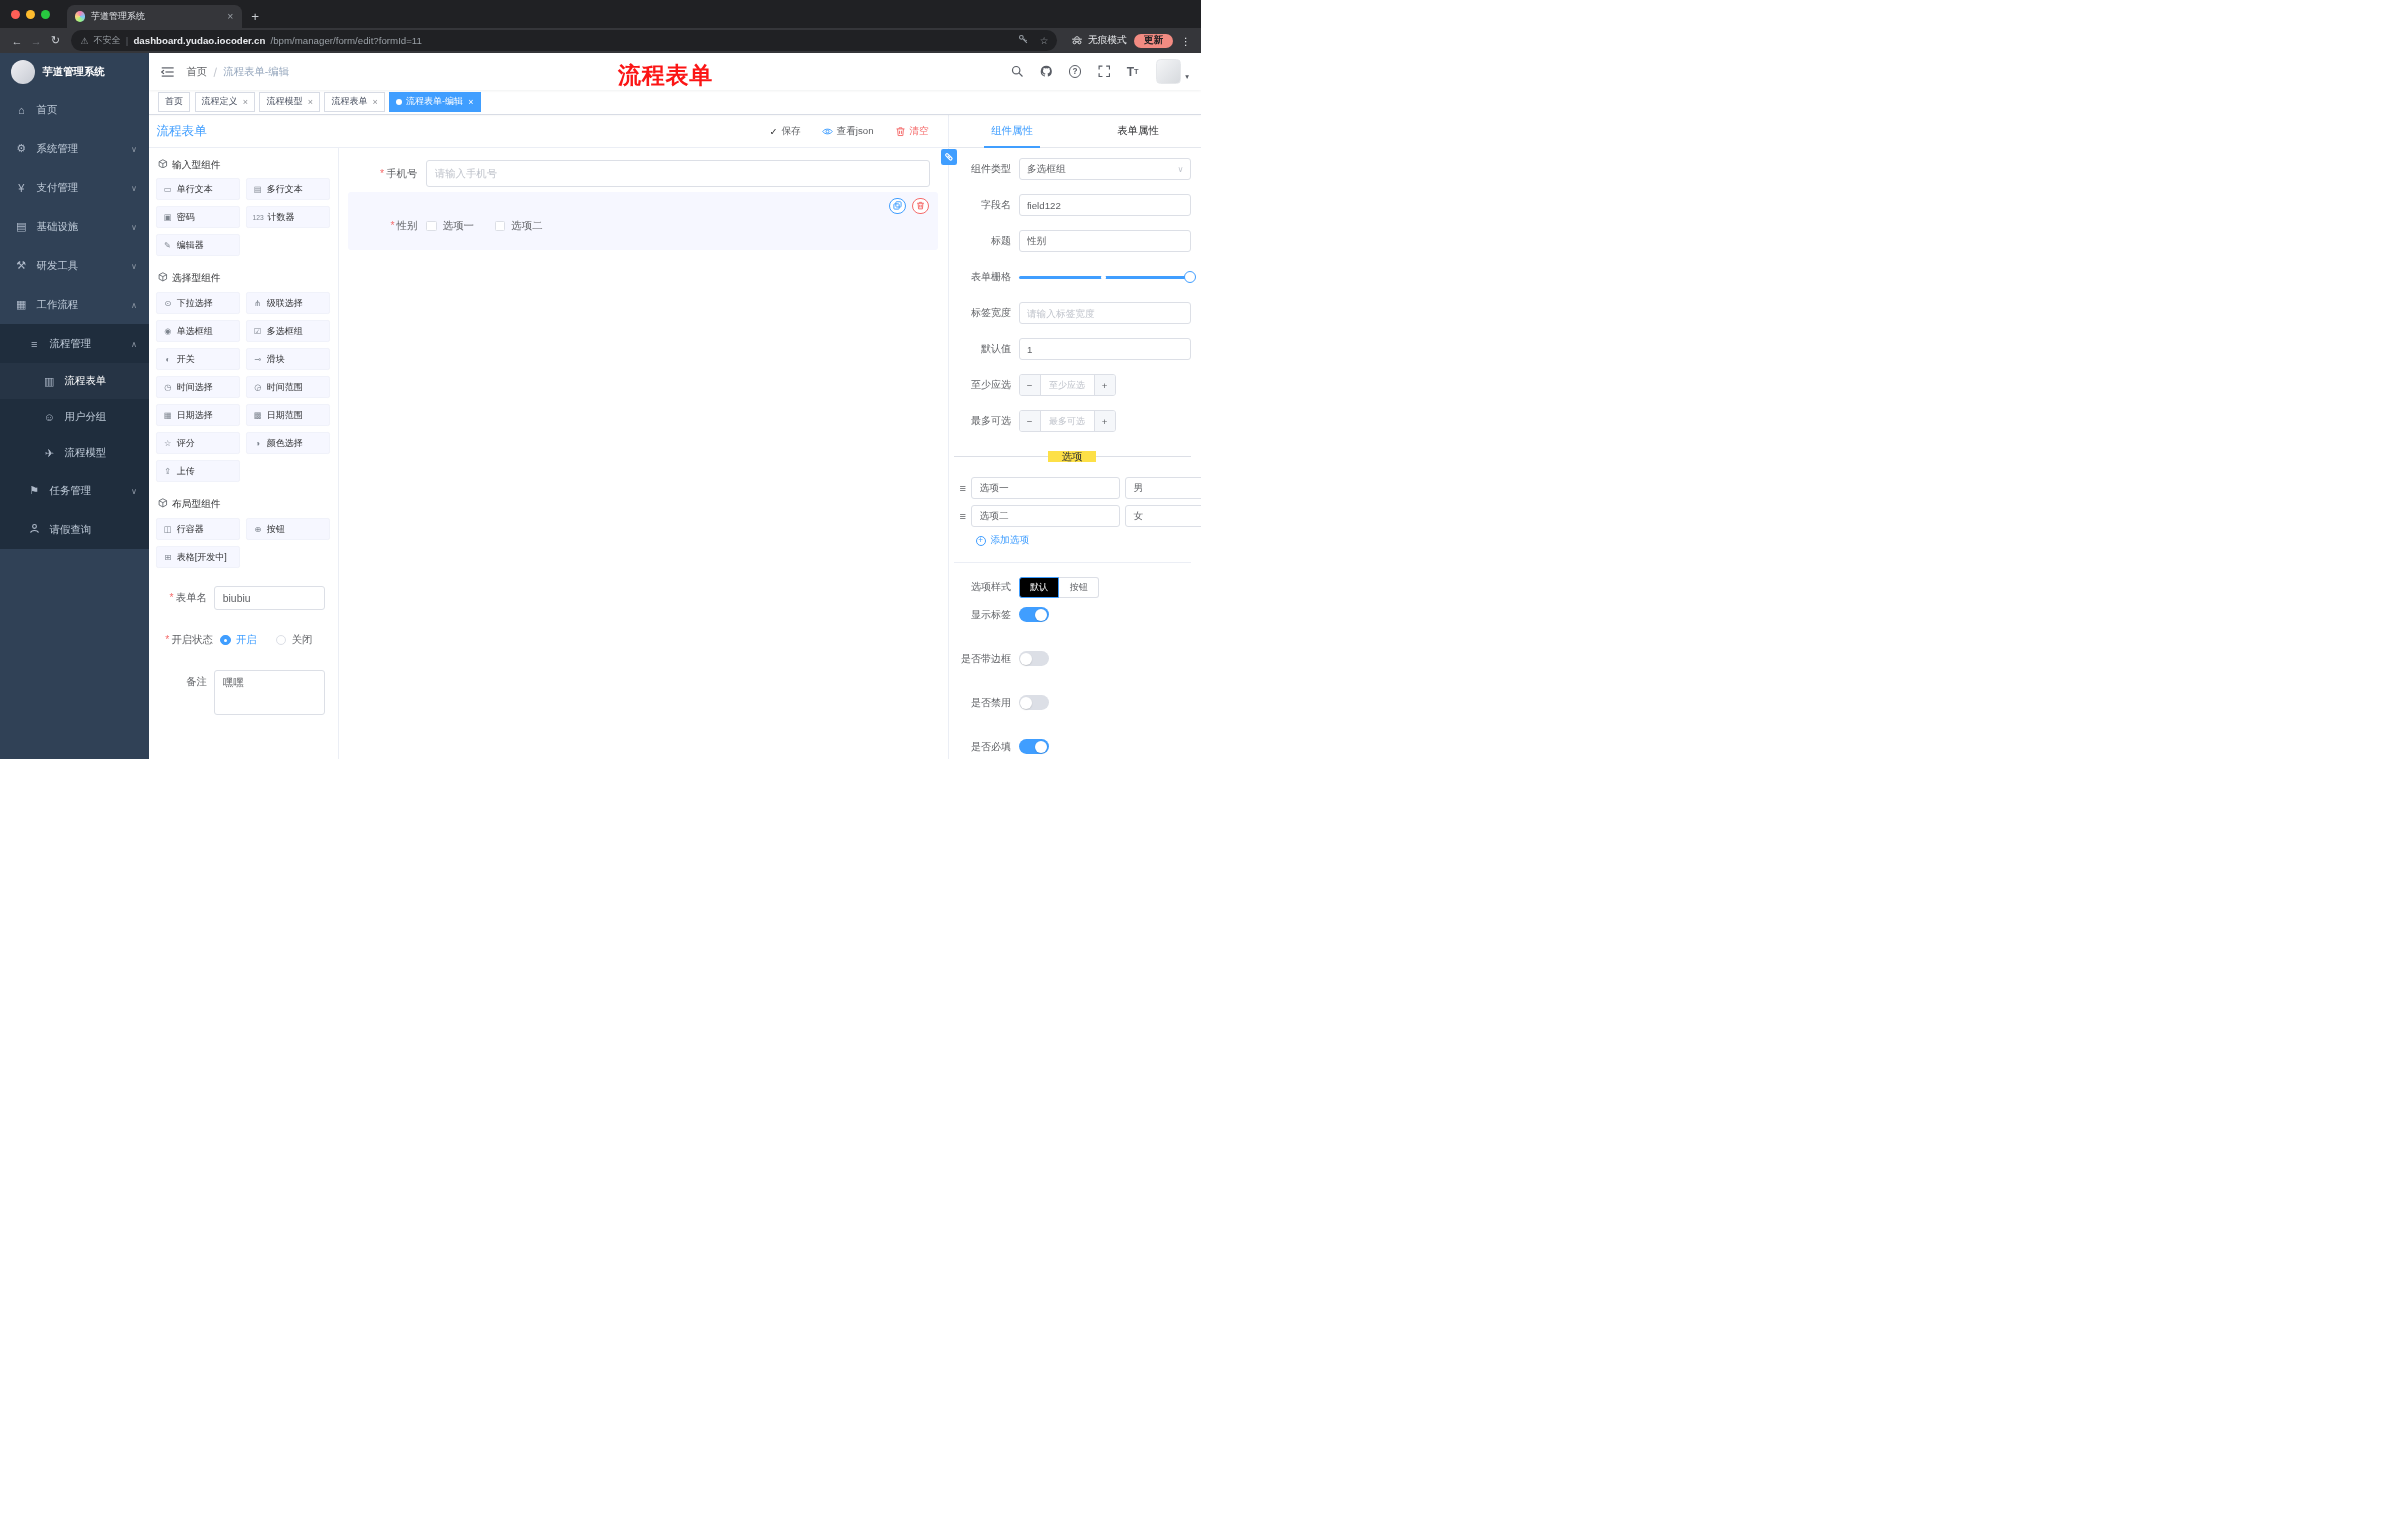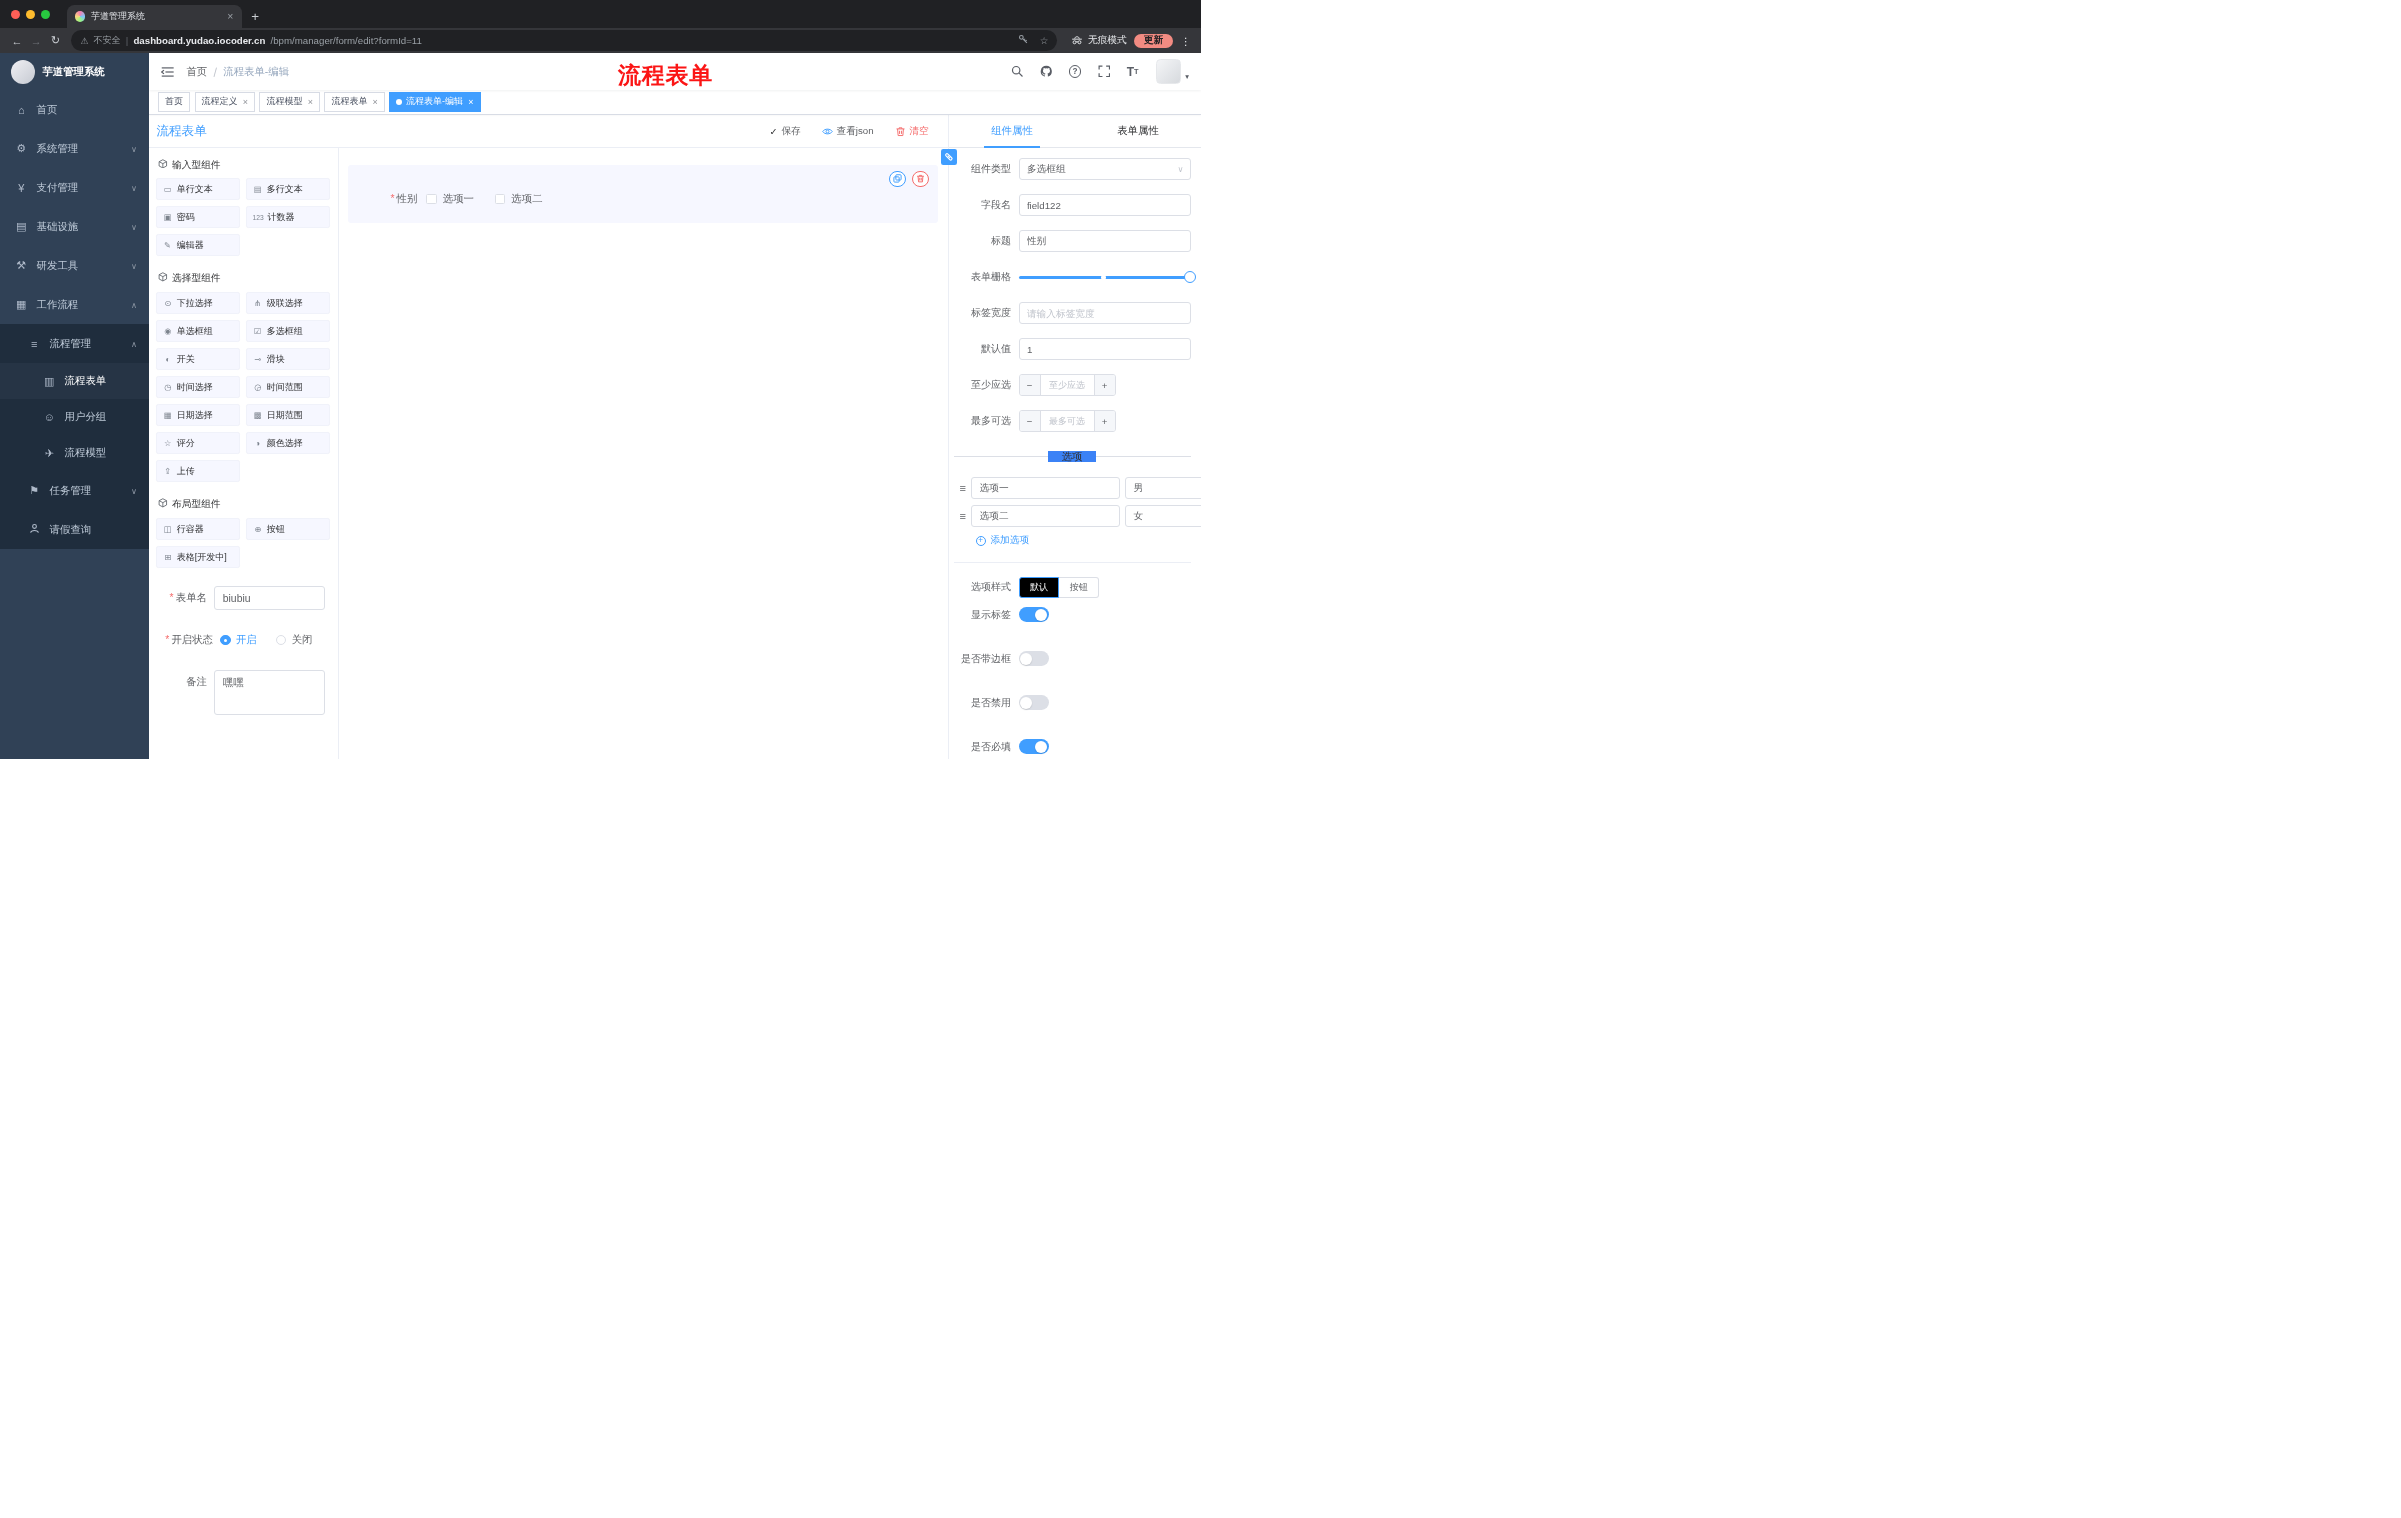--- a/index.html
+++ b/index.html
@@ -143,21 +143,21 @@
   .strack{width:100%;height:3px;border-radius:1.5px;background:#409eff;position:relative}
   .smark{position:absolute;left:48%;top:-0.7px;width:4.5px;height:4.5px;background:#fff;border-radius:50%}
   .shandle{position:absolute;right:-5.2px;top:-4.5px;width:12px;height:12px;border-radius:50%;background:#fff;border:1.5px solid #409eff;cursor:grab}
   .stepper{width:97px;height:22px;border:0.7px solid #dcdfe6;border-radius:3px;display:flex;overflow:hidden;background:#fff}
   .step-btn{width:21px;background:#f5f7fa;color:#606266;display:flex;align-items:center;justify-content:center;font-size:9.7px;cursor:pointer}
   .step-btn.minus{border-right:0.7px solid #dcdfe6}
   .step-btn.plus{border-left:0.7px solid #dcdfe6}
   .step-val{flex:1;display:flex;align-items:center;justify-content:center;font-size:9px;color:#c0c4cc;white-space:nowrap}
   .pdivider{position:relative;text-align:center;margin:16.3px 0 13.4px}
   .pdivider::before{content:"";position:absolute;left:0;right:0;top:50%;height:0.7px;background:#dcdfe6}
-  .pdivider span{position:relative;background:#3b82f6;padding:0 13.4px;font-size:10.4px;color:#303133}
+  .pdivider span{position:relative;background:#fde047;padding:0 13.4px;font-size:10.4px;color:#303133}
   .opt-row{display:flex;align-items:center;gap:5.2px;margin-bottom:6px;padding-left:6px}
   .drag{color:#606266;font-size:11px;cursor:grab}
   .opt-row .el-input{height:22px;font-size:9.7px;flex:1;width:auto}
   .opt-val{width:79px !important;flex:none !important}
   .add-opt{display:flex;align-items:center;gap:4.5px;color:#409eff;font-size:9.7px;margin:7.4px 0 0 22px;cursor:pointer}
   .add-circle{width:10.4px;height:10.4px;border:0.7px solid #409eff;border-radius:50%;display:flex;align-items:center;justify-content:center;font-size:8.2px;line-height:1}
   .phr{border:none;border-top:0.7px solid #ebeef5;margin:15px 0 13.4px}
   .rbtn-group{display:flex}
   .rbtn{height:21px;padding:0 10.4px;font-size:9px;display:flex;align-items:center;border:0.7px solid #dcdfe6;background:#fff;color:#606266;cursor:pointer}
   .rbtn.first{border-radius:3px 0 0 3px}
@@ -529,20 +529,24 @@
               <div class="mrow">
                 <span class="mlab">备注</span>
                 <span class="mctl">
                     <textarea class="el-input" style="">嘿嘿</textarea>
                   </span>
               </div>
             </div>
           </div>
 
           <div class="canvas">
+            <div class="draw-row">
+              <span class="flab req">手机号</span>
+              <input class="el-input" placeholder="请输入手机号" style="">
+            </div>
             <div class="active-item">
               <div class="item-tools">
                 <span class="tool-circle copy">
                   <svg viewBox="0 0 12 12">
                       <rect x="3.8" y="1" width="7" height="7" rx="1"></rect>
                       <rect x="1.2" y="3.8" width="7" height="7" rx="1"></rect>
                     </svg>
                 </span>
                 <span class="tool-circle del">
                   <svg viewBox="0 0 12 12">

